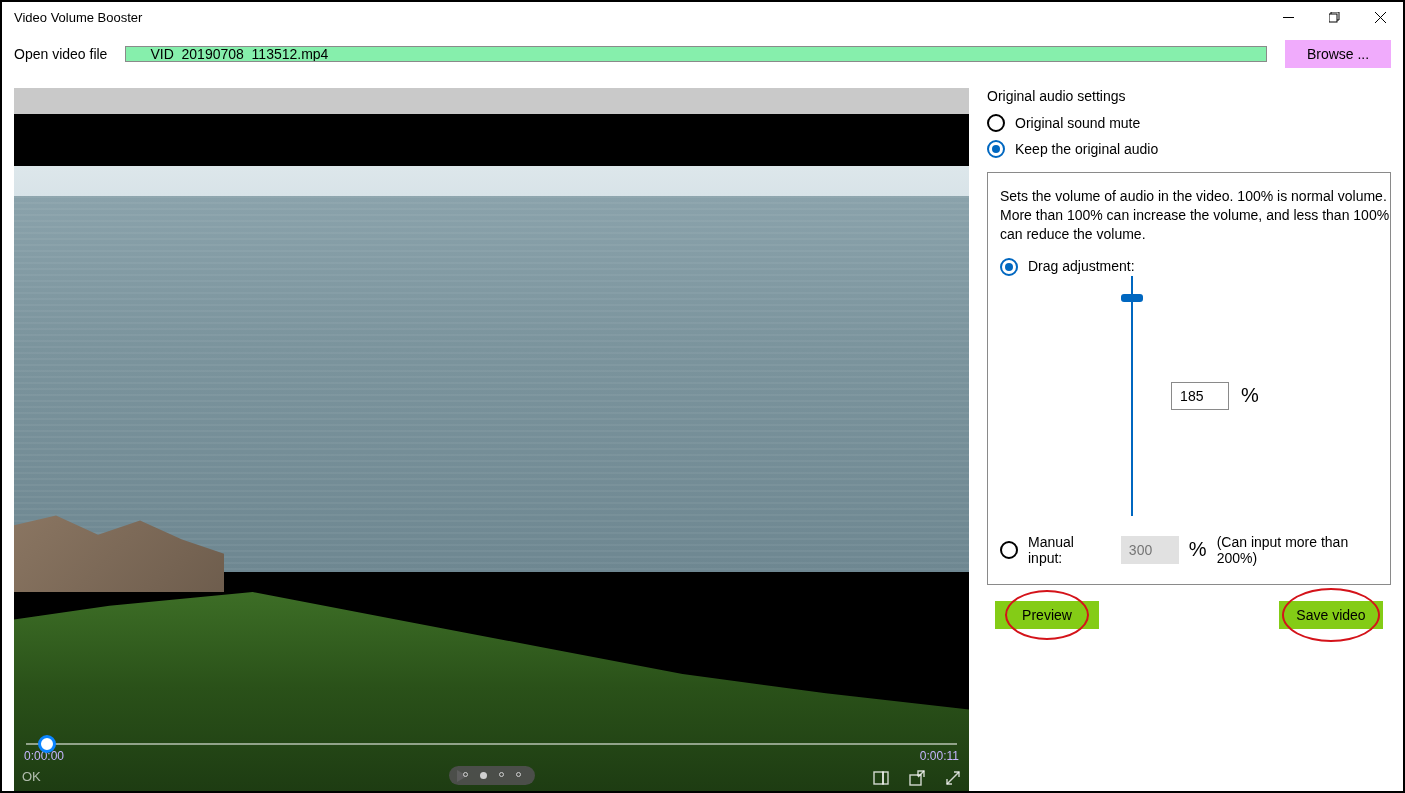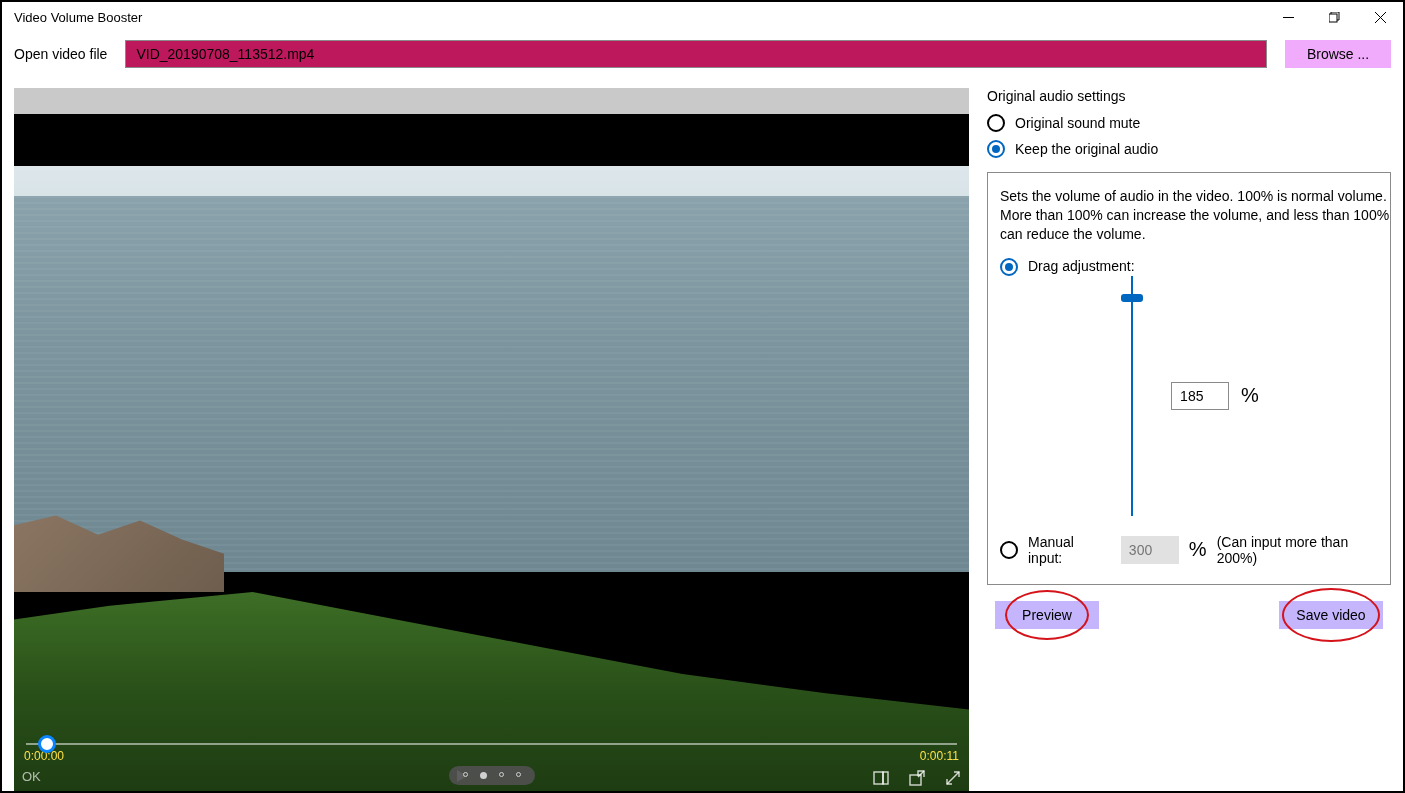--- a/index.html
+++ b/index.html
@@ -36,25 +36,25 @@
   
   .file-row {
     display: flex;
     align-items: center;
     padding: 8px 12px 8px 12px;
     gap: 18px;
   }
   .file-row label { font-size: 14px; white-space: nowrap; }
   .file-input {
     flex: 1;
-    height: 28px;
+    height: 16px;
     border: 1px solid #8a8a8a;
-    padding: 0 10px;
-    font-size: 14px;
-    background: #be185d;
+    padding: 0 24px;
+    font-size: 14px;
+    background: #86efac;
   }
   .browse-btn {
     width: 106px;
     height: 28px;
     background: #f0abfc;
     border: none;
     font-size: 14px;
     cursor: pointer;
   }
   
@@ -143,21 +143,21 @@
     left: 12px;
     top: -8px;
     width: 18px; height: 18px;
     border: 3px solid #0a84ff;
     background: #fff;
     border-radius: 50%;
   }
   .times {
     display: flex;
     justify-content: space-between;
-    color: #fde047;
+    color: #c4b5fd;
     font-size: 12px;
     padding: 0 2px 6px 2px;
   }
   .bottom-controls {
     display: flex;
     justify-content: space-between;
     color: rgba(255,255,255,0.65);
     font-size: 13px;
     height: 20px;
   }
@@ -277,21 +277,21 @@
     margin-top: 16px;
     padding: 0 8px;
   }
   .action-wrap {
     position: relative;
     display: inline-block;
   }
   .action-btn {
     width: 104px;
     height: 28px;
-    background: #c4b5fd;
+    background: #84cc16;
     border: none;
     font-size: 14px;
     cursor: pointer;
     position: relative;
     z-index: 1;
   }
   .ring {
     position: absolute;
     left: 50%;
     top: 50%;

